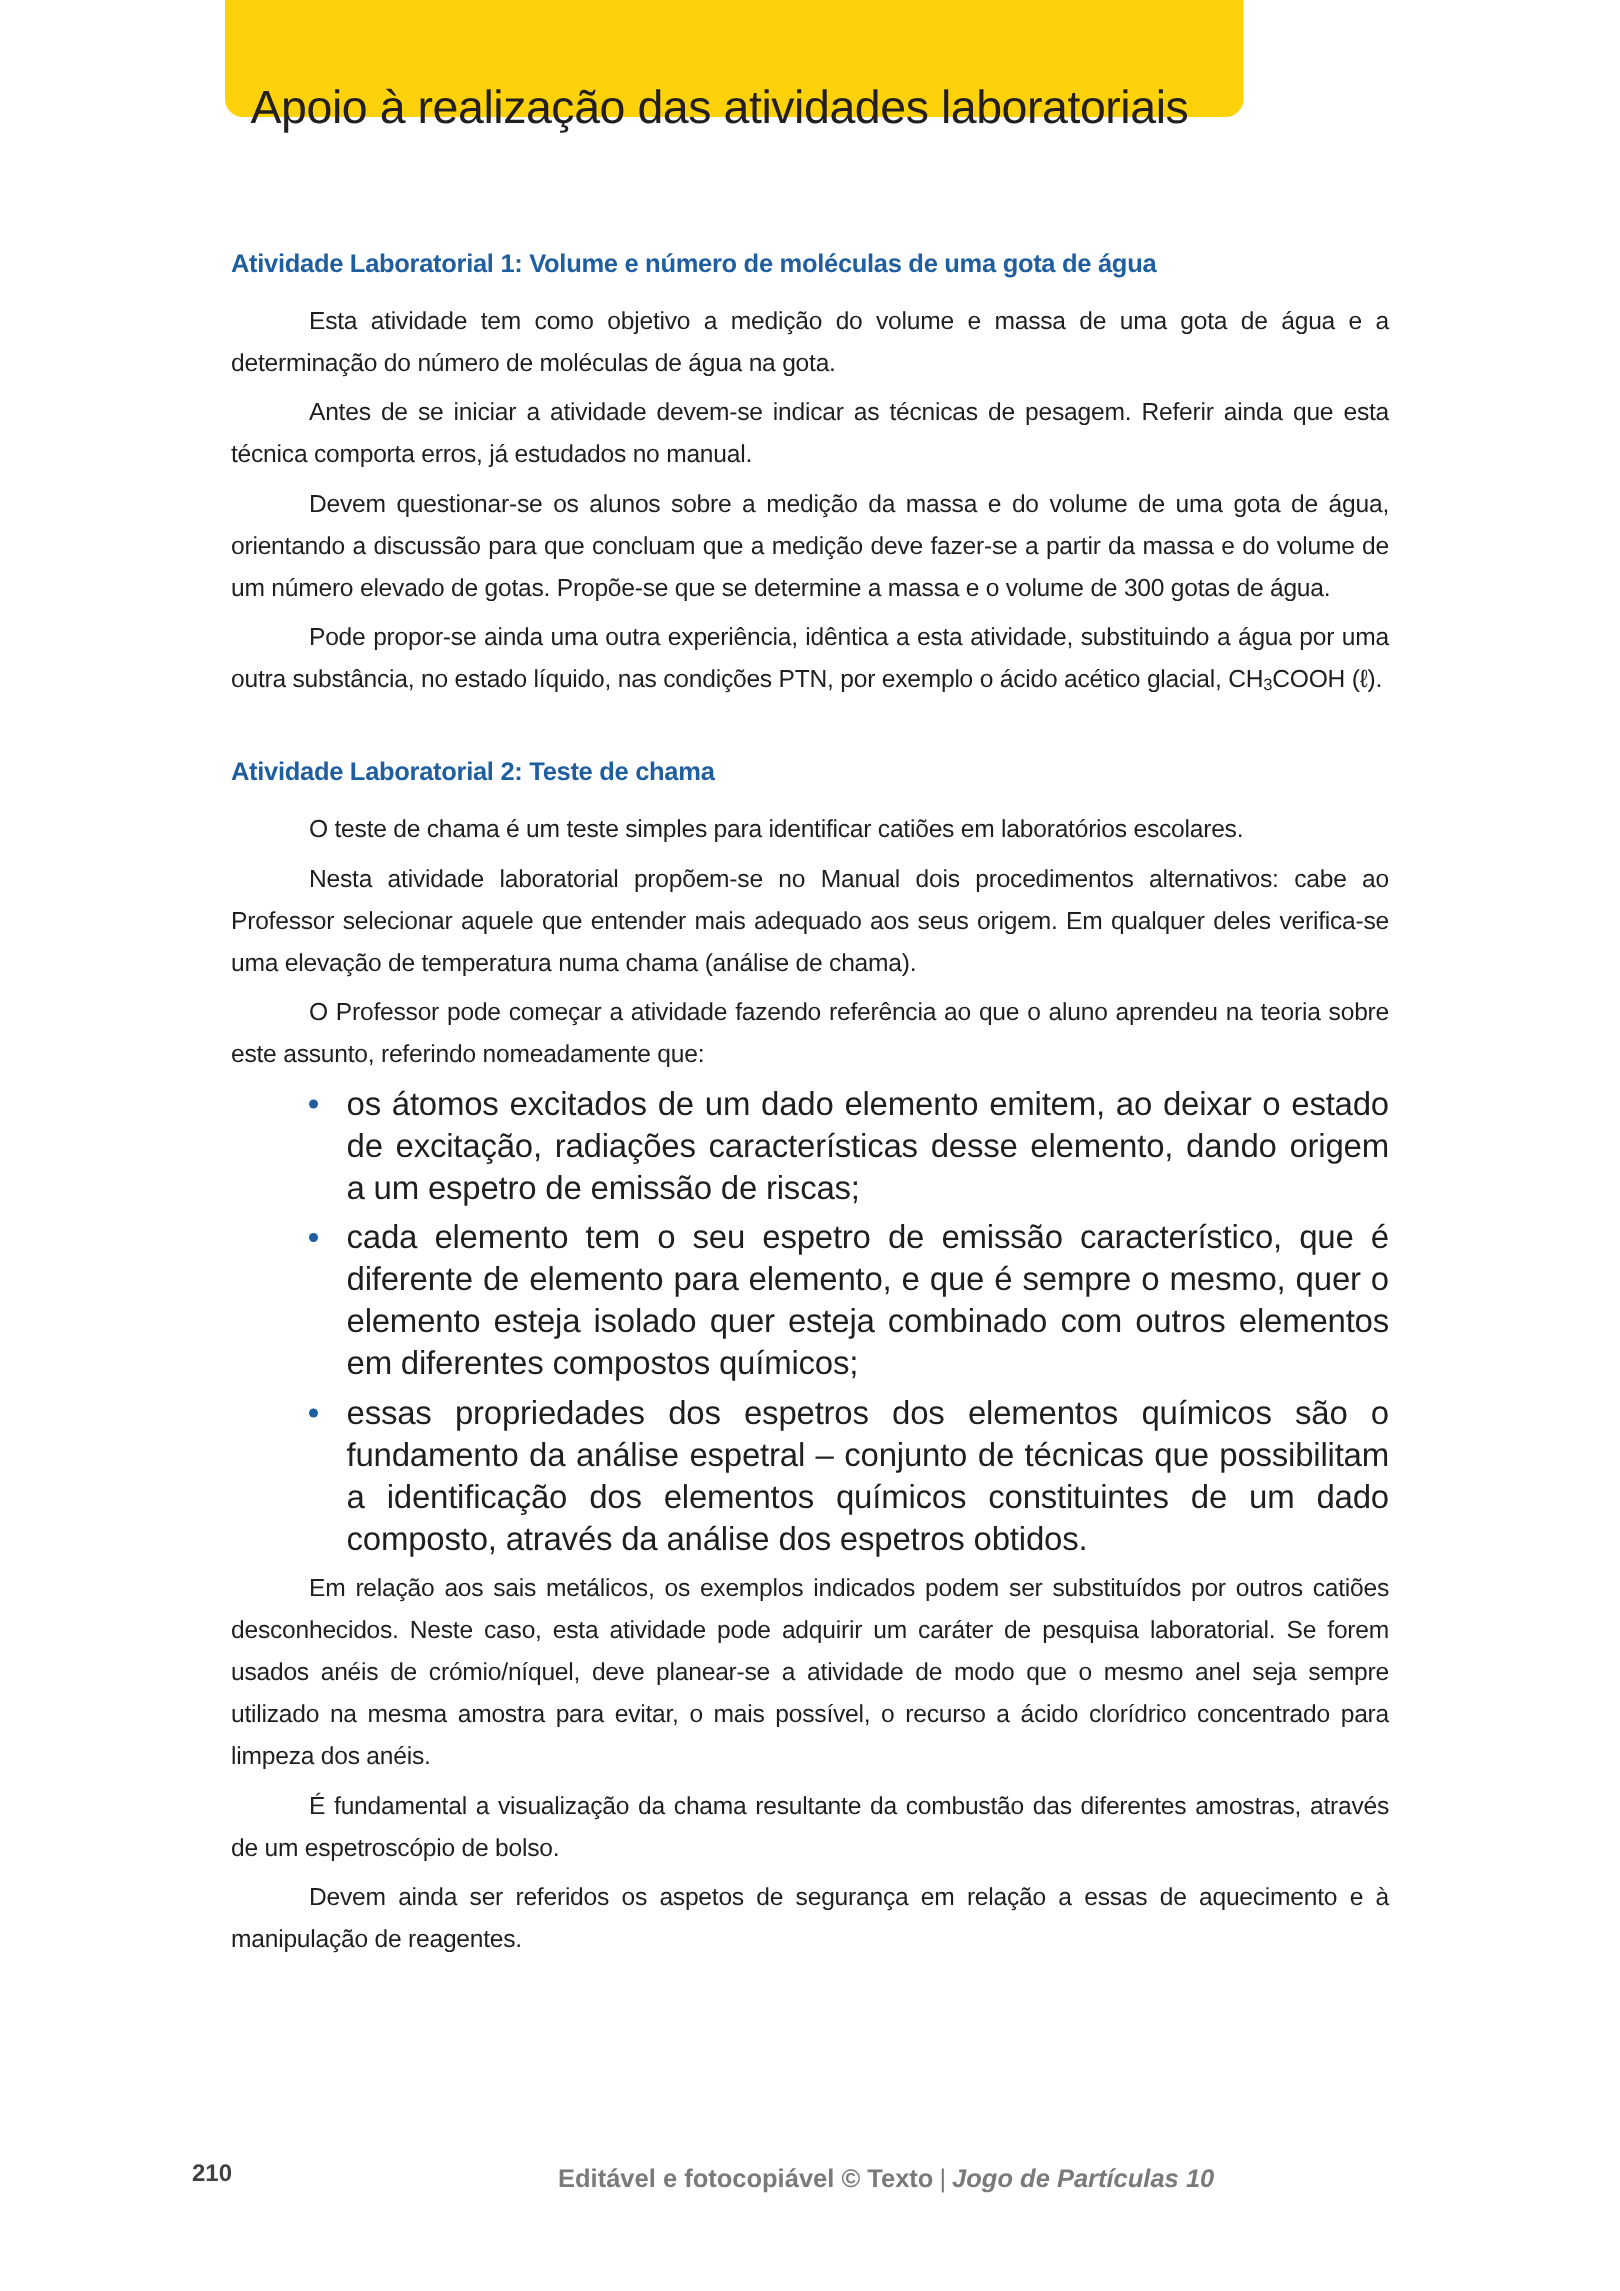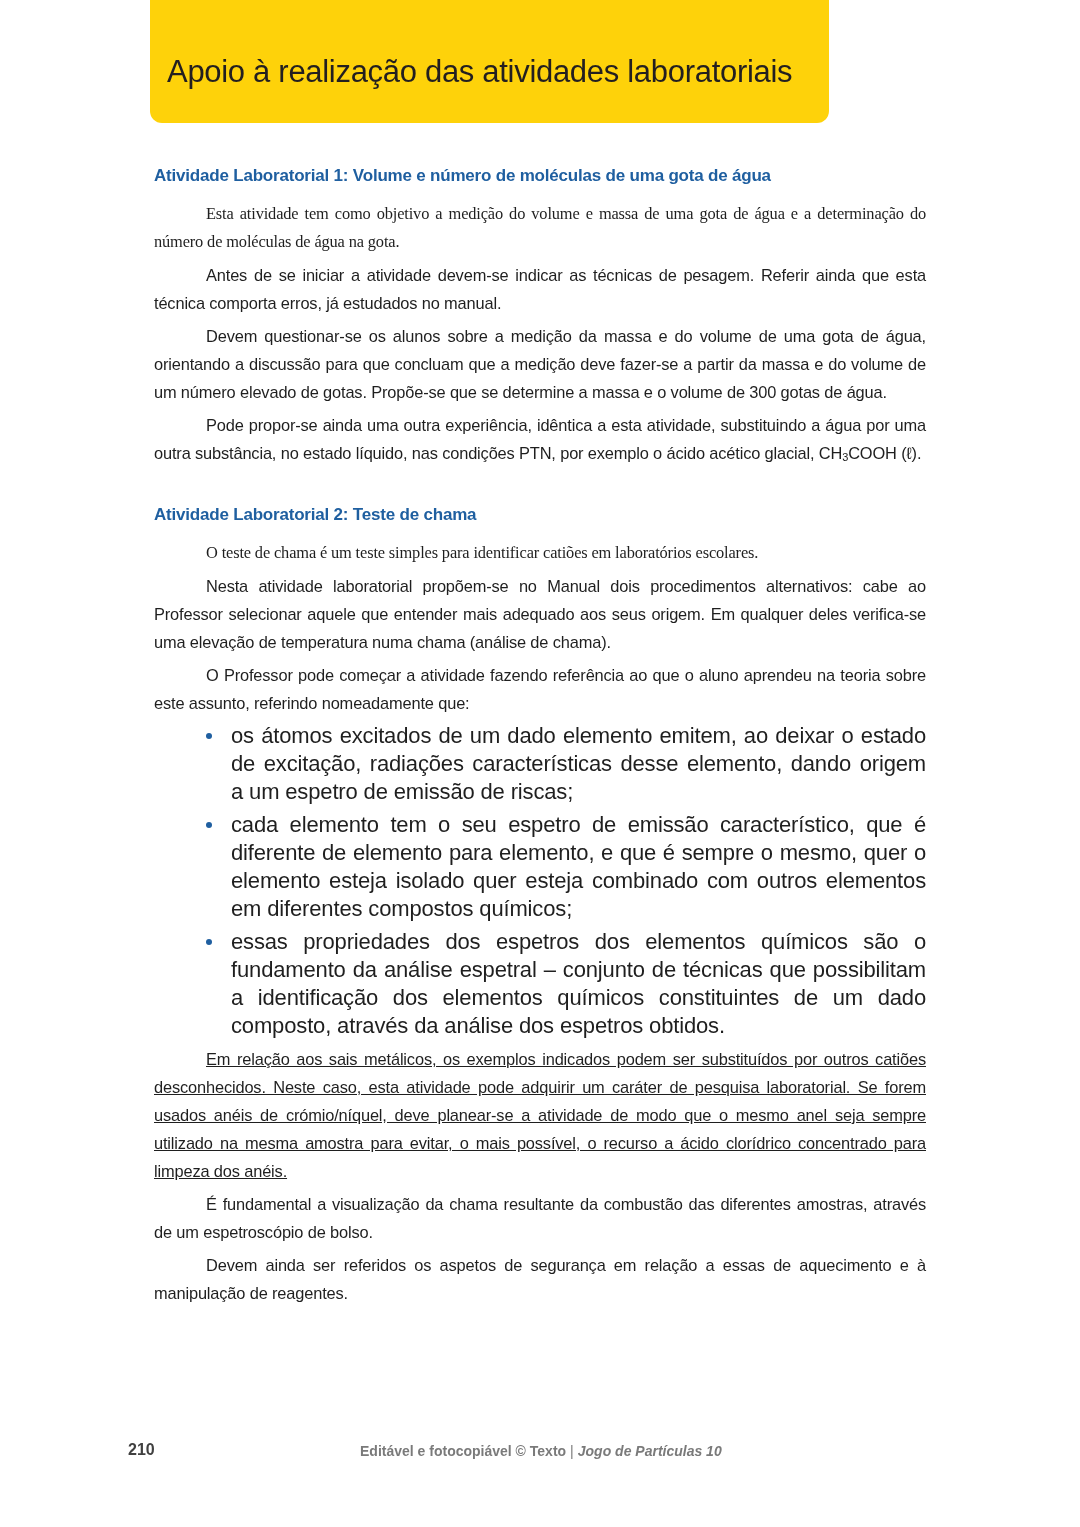--- a/index.html
+++ b/index.html
@@ -12,21 +12,21 @@
     body {
       position: relative;
       font-family: "Liberation Sans", sans-serif;
       color: #1f1f1f;
     }
     .banner {
       position: absolute;
       left: 150px;
       top: 0;
       width: 679px;
-      height: 123px;
+      height: 78px;
       background: #fed20a;
       border-radius: 0 0 12px 12px;
     }
     .banner-title {
       position: absolute;
       left: 17px;
       top: 52px;
       font-size: 31px;
       line-height: 40px;
       color: #231f20;
@@ -50,21 +50,21 @@
     .section-1-heading { margin-top: 0; }
     .section-2 { margin-top: 34px; }
     .para {
       font-size: 16.4px;
       line-height: 28px;
       text-align: justify;
       text-indent: 52px;
       letter-spacing: -0.15px;
       color: #1f1f1f;
     }
-    .heading + .para, .section-heading + .para { margin-top: 10px; font-family: Liberation Serif, serif; }
+    .heading + .para, .section-heading + .para { margin-top: 10px; }
     .para + .para { margin-top: 5px; }
     .bullets {
       list-style: none;
       margin-top: 5px;
       padding-left: 77px;
     }
     .bullet-item {
       position: relative;
       font-size: 22px;
       line-height: 28px;
@@ -74,35 +74,35 @@
     .bullet-item + .bullet-item { margin-top: 5px; }
     .bullet-dot {
       position: absolute;
       left: -25px;
       top: 11px;
       width: 6px;
       height: 6px;
       border-radius: 50%;
       background: #1f5fa0;
     }
-    .bullets + .para { margin-top: 5px; text-decoration: underline; }
+    .bullets + .para { margin-top: 5px; }
     sub { font-size: 11px; vertical-align: -2px; line-height: 0; }
     .footer-page {
       position: absolute;
       left: 128px;
       top: 1441px;
       font-weight: bold;
       font-size: 16px;
       color: #404040;
     }
     .footer-credit {
       position: absolute;
-      left: 360px;
+      left: 372px;
       top: 1443px;
-      font-size: 14px;
+      font-size: 17px;
       color: #7a7a7a;
       font-weight: bold;
       white-space: nowrap;
     }
     .footer-credit .sep { margin: 0 4px; font-weight: normal; }
     .footer-credit .book { font-style: italic; }
   </style>
 </head>
 <body>
 

